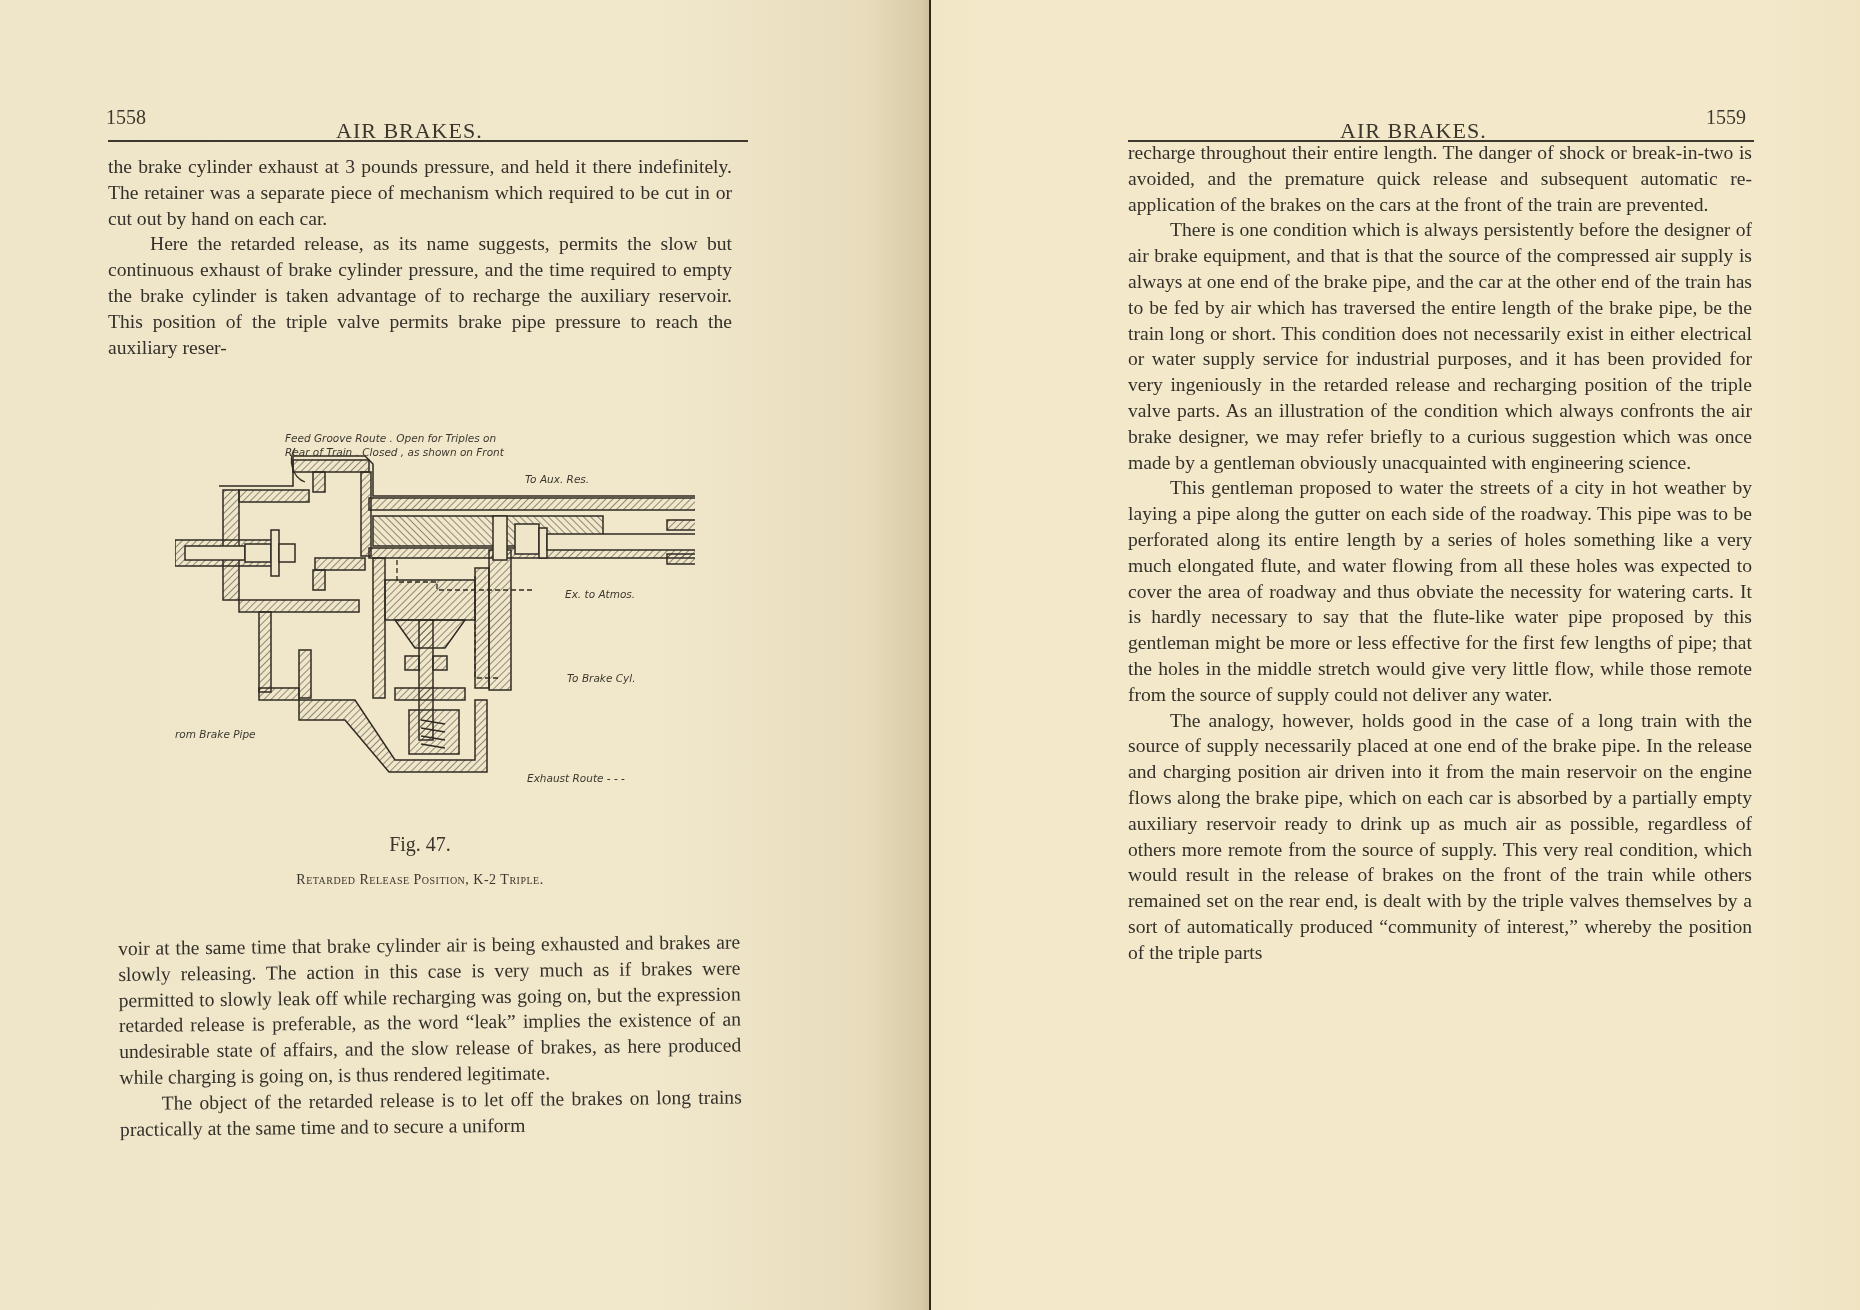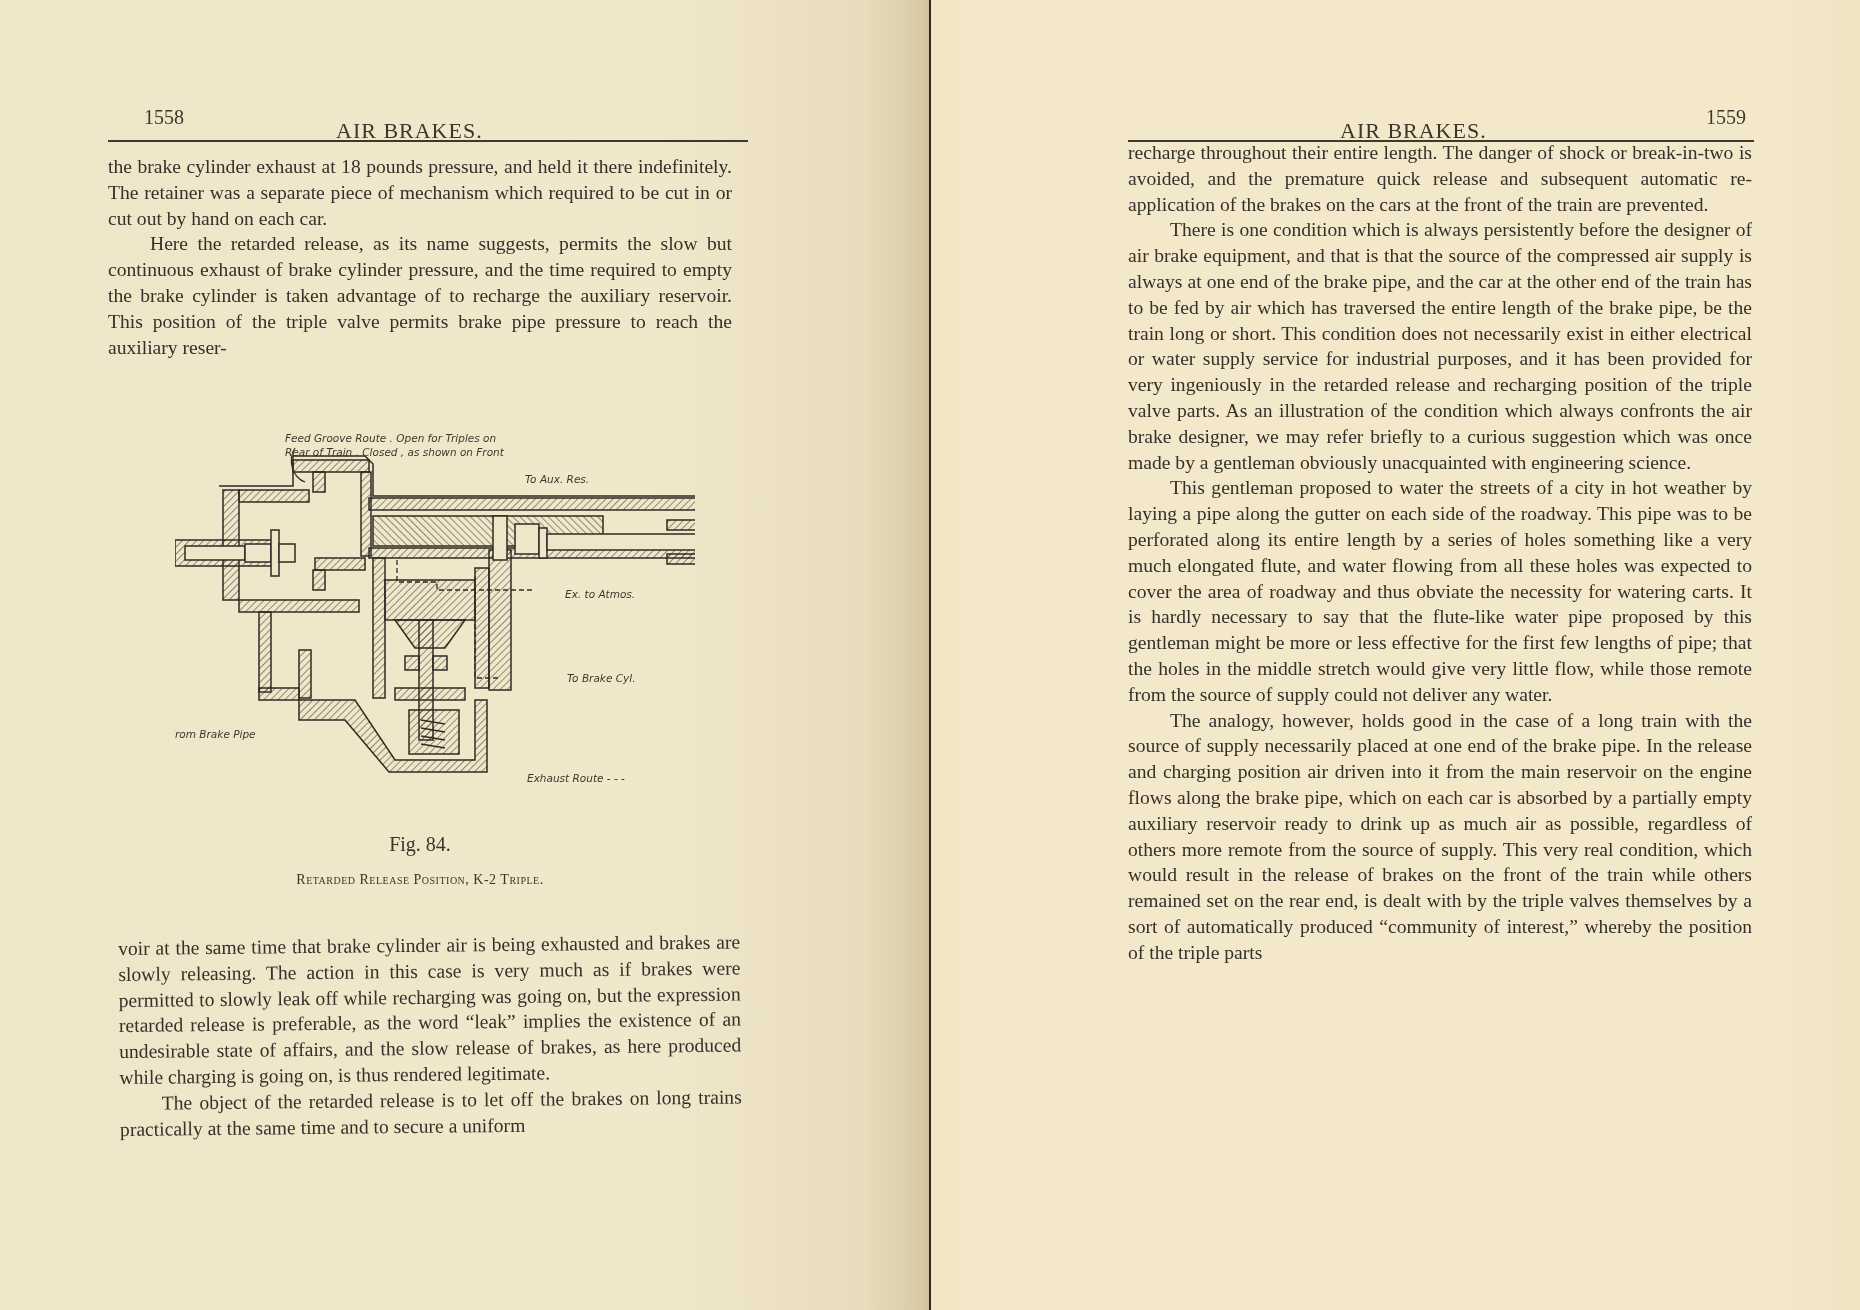--- a/index.html
+++ b/index.html
@@ -23,21 +23,21 @@
   .gutter-line {
     position:absolute; left:929px; top:0; width:2px; height:1310px;
     background:#2c2a22;
   }
   .header {
     position:absolute; top:106px; height:32px;
     font-family:"Liberation Serif", serif; font-size:22px; color:#3b372d;
   }
   .left .header { left:106px; width:640px; }
   .right .header { left:1130px; width:624px; }
-  .header .pnum { position:absolute; top:0; font-size:20px;margin-left:38px; }
+  .header .pnum { position:absolute; top:0; font-size:20px; }
   .left .header .pnum { left:0; }
   .right .header .pnum { right:8px; font-weight:normal; }
   .header .running {
     position:absolute; top:12px; letter-spacing:1px;
   }
   .left .header .running { left:230px; }
   .right .header .running { left:210px; }
   .rule {
     position:absolute; height:2px; background:#3d392f;
   }
@@ -73,21 +73,21 @@
 
 <div class="spread">
   <div class="page left">
     <div class="header">
       <span class="pnum">1558</span>
       <span class="running">AIR BRAKES.</span>
     </div>
     <div class="rule"></div>
 
     <div class="text block-a">
-      <p class="cont">the brake cylinder exhaust at 18 pounds pressure, and held it there indefinitely. The retainer was a separate piece of mechanism which required to be cut in or cut out by hand on each car.</p>
+      <p class="cont">the brake cylinder exhaust at 3 pounds pressure, and held it there indefinitely. The retainer was a separate piece of mechanism which required to be cut in or cut out by hand on each car.</p>
       <p class="indent">Here the retarded release, as its name suggests, permits the slow but continuous exhaust of brake cylinder pressure, and the time required to empty the brake cylinder is taken advantage of to recharge the auxiliary reservoir. This position of the triple valve permits brake pipe pressure to reach the auxiliary reser-</p>
     </div>
 
     <svg class="figure" viewBox="0 0 520 400" xmlns="http://www.w3.org/2000/svg">
       <defs>
         <pattern id="hatch" width="5" height="5" patternUnits="userSpaceOnUse" patternTransform="rotate(45)">
           <line x1="0" y1="0" x2="0" y2="5" stroke="#3b372d" stroke-width="1.1"></line>
         </pattern>
         <pattern id="hatch2" width="5" height="5" patternUnits="userSpaceOnUse" patternTransform="rotate(-45)">
           <line x1="0" y1="0" x2="0" y2="5" stroke="#3b372d" stroke-width="1.1"></line>
@@ -148,21 +148,21 @@
 
       <text class="label-hand" x="110" y="22">Feed Groove Route . Open for Triples on</text>
       <text class="label-hand" x="110" y="36">Rear of Train . Closed , as shown on Front</text>
       <text class="label-hand" x="350" y="63">To Aux. Res.</text>
       <text class="label-hand" x="390" y="178">Ex. to Atmos.</text>
       <text class="label-hand" x="392" y="262">To Brake Cyl.</text>
       <text class="label-hand" x="-6" y="318">From Brake Pipe</text>
       <text class="label-hand" x="352" y="362">Exhaust Route - - -</text>
     </svg>
 
-    <div class="fig-caption fig-num">Fig. 84.</div>
+    <div class="fig-caption fig-num">Fig. 47.</div>
     <div class="fig-caption fig-title">Retarded Release Position, K-2 Triple.</div>
 
     <div class="text block-b">
       <p class="cont">voir at the same time that brake cylinder air is being exhausted and brakes are slowly releasing. The action in this case is very much as if brakes were permitted to slowly leak off while recharging was going on, but the expression retarded release is preferable, as the word “leak” implies the existence of an undesirable state of affairs, and the slow release of brakes, as here produced while charging is going on, is thus rendered legitimate.</p>
       <p class="indent">The object of the retarded release is to let off the brakes on long trains practically at the same time and to secure a uniform</p>
     </div>
   </div>
 
   <div class="page right"></div>
 </div>

